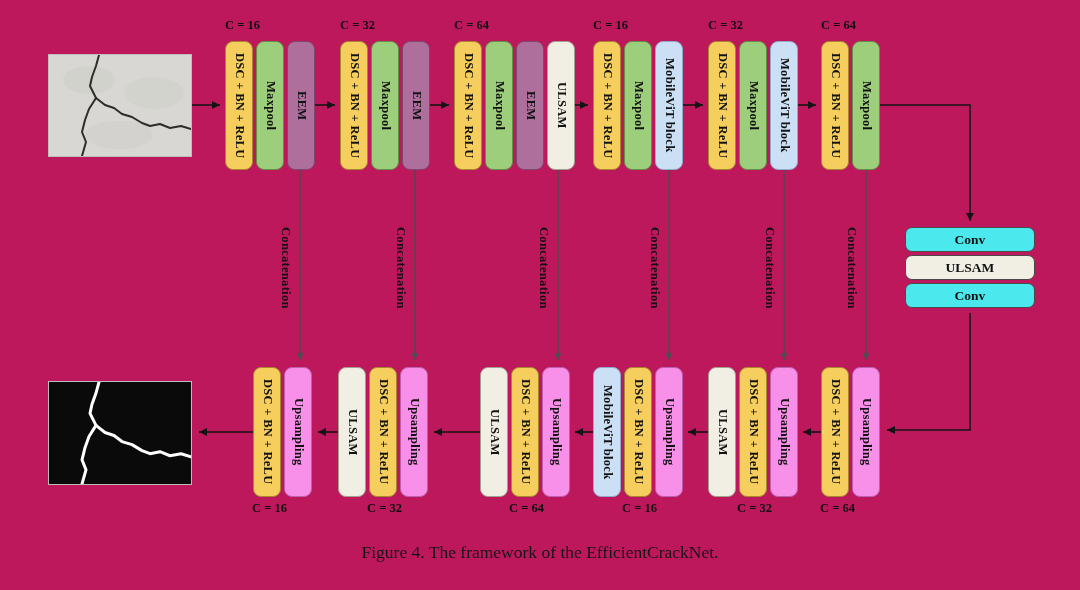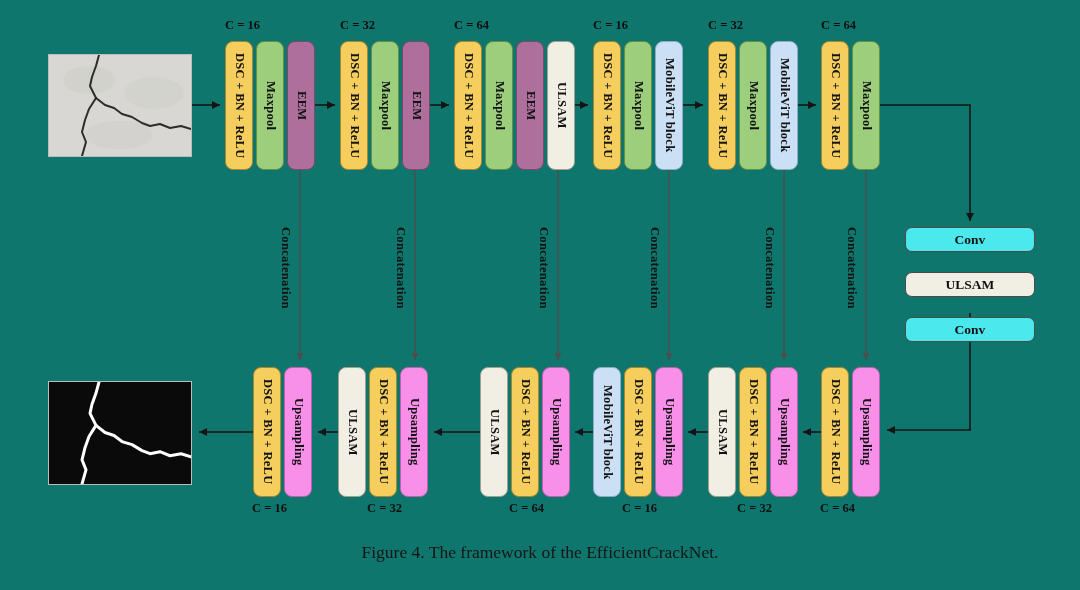--- a/index.html
+++ b/index.html
@@ -1,17 +1,17 @@
 <!DOCTYPE html>
 <html><head>
 <meta charset="utf-8">
 <style>
   html,body{margin:0;padding:0;background:#ffffff;}
   .canvas{
-    position:relative;width:1080px;height:590px;background:#0f766e;overflow:hidden;
+    position:relative;width:1080px;height:590px;background:#be185d;overflow:hidden;
     font-family:"Liberation Serif",serif;
   }
   .arrows{position:absolute;left:0;top:0;width:1080px;height:590px;pointer-events:none;}
   .img-box{position:absolute;border:1px solid #bdbdbd;}
   .img-box svg{display:block;}
   .group{position:absolute;display:flex;gap:3px;}
   .blk{
     width:28px;border:1.5px solid;border-radius:8px;box-sizing:border-box;
     display:flex;align-items:center;justify-content:center;
   }
@@ -31,21 +31,21 @@
     font-family:"Liberation Serif",serif;
   }
   .concat-label{
     position:absolute;height:130px;display:flex;align-items:center;
   }
   .concat-label .vt{font-size:12.5px;}
   .bneck{position:absolute;left:905px;top:227px;width:130px;}
   .bneck-item{
     height:25px;border:1.4px solid #4a4a4a;border-radius:7px;box-sizing:border-box;
     display:flex;align-items:center;justify-content:center;
-    font-weight:bold;font-size:13.5px;color:#101010;margin-bottom:20px;
+    font-weight:bold;font-size:13.5px;color:#101010;margin-bottom:3px;
     font-family:"Liberation Serif",serif;
   }
   .b-conv{background:#4BE8EE;}
   .b-ulsam{background:#F1EEE3;}
   .caption{
     position:absolute;left:0;top:542px;width:1080px;text-align:center;
     font-size:17.5px;color:#151515;font-family:"Liberation Serif",serif;
   }
   .watermark{
     position:absolute;right:17px;top:558px;font-size:16px;color:#cdcdcd;

